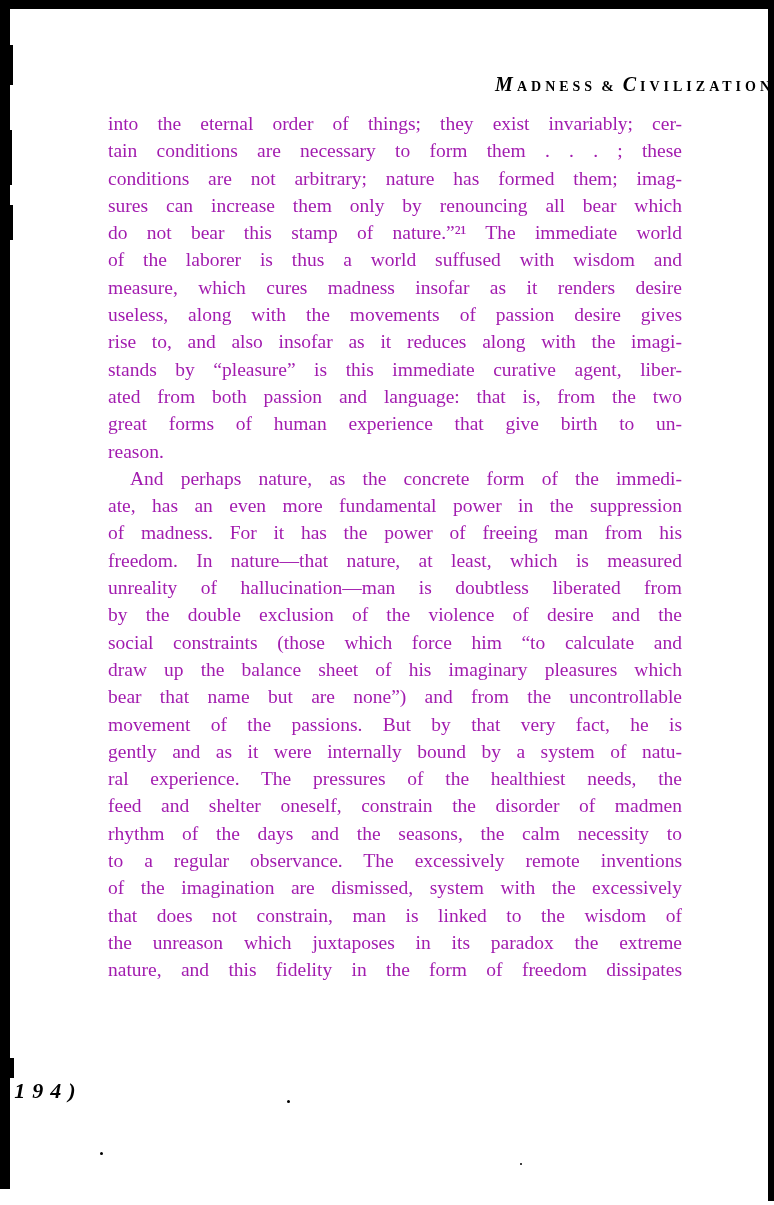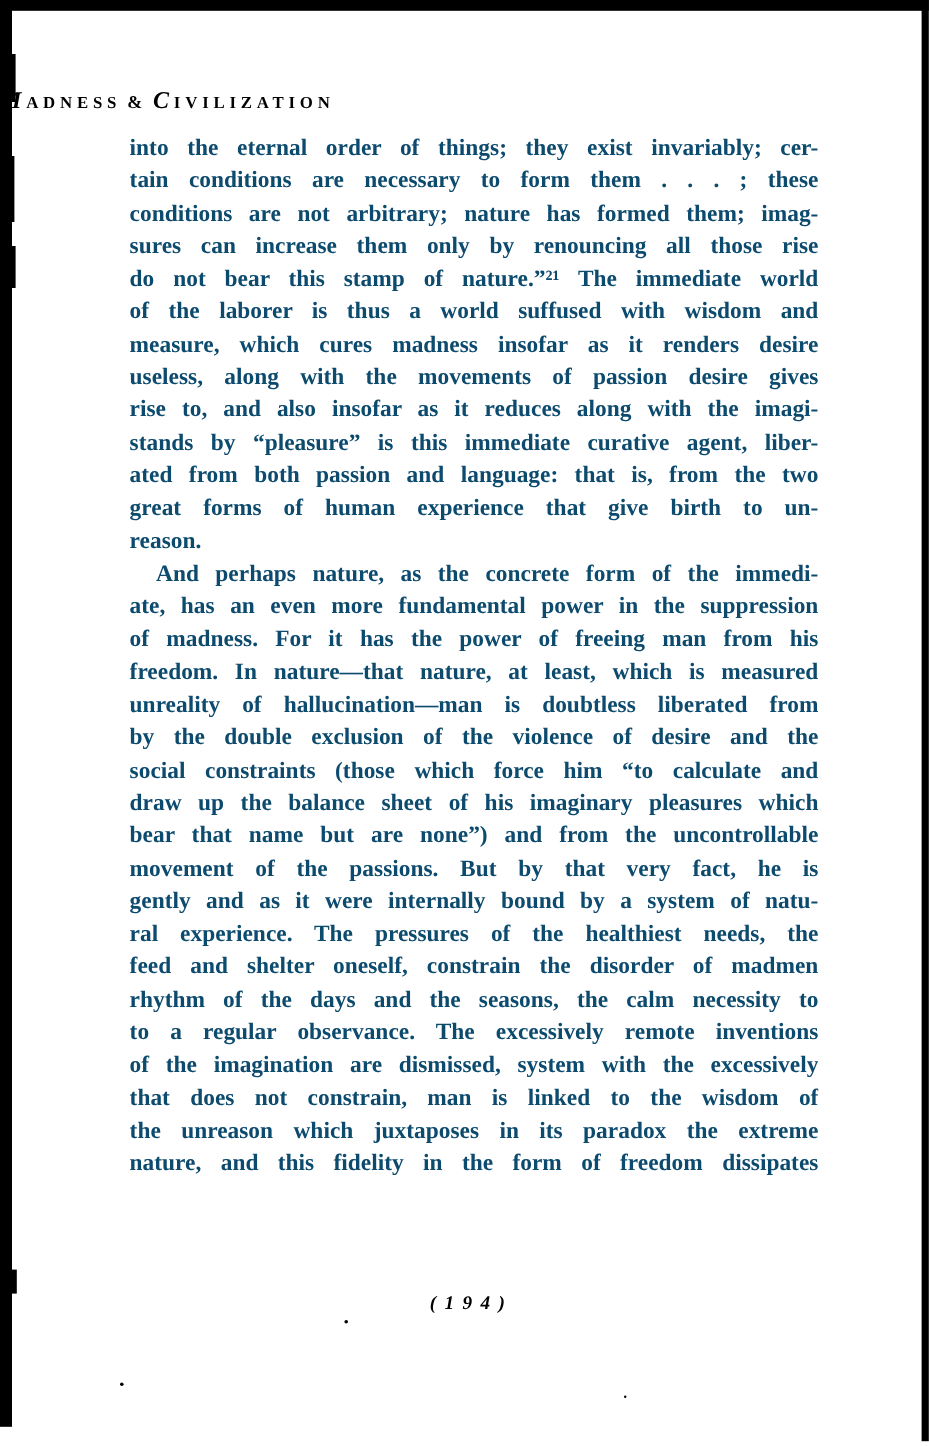--- a/index.html
+++ b/index.html
@@ -12,43 +12,43 @@
     overflow: hidden;
   }
   .scan-border-top  { position: absolute; left: 0; top: 0; width: 774px; height: 9px;  background: #000; }
   .scan-border-left { position: absolute; left: 0; top: 0; width: 10px; height: 1189px; background: #000; }
   .scan-border-right{ position: absolute; left: 768px; top: 0; width: 6px; height: 1201px; background: #000; }
   .edge-notch { position: absolute; background: #000; }
   .speck { position: absolute; background: #000; border-radius: 50%; }
 
   .running-head {
     position: absolute; top: 73px; left: 0; width: 774px;
-    text-align: left; font-weight: bold; letter-spacing: 4px;
+    text-align: right; font-weight: bold; letter-spacing: 4px;
     font-size: 15px; white-space: nowrap;
   }
   .head-initial { font-size: 20px; font-style: italic; }
   .head-rest    { font-size: 14px; }
   .head-amp     { font-size: 15px; margin: 0 5px; }
 
   .textblock {
     position: absolute; top: 110px; left: 108px; width: 574px;
-    font-size: 19.5px; font-weight: bold; color: #0c4a6e;
+    font-size: 19.5px; font-weight: normal; color: #a21caf;
   }
   .line {
     height: 27.3px; line-height: 27.3px;
     text-align: justify; text-align-last: justify;
     overflow: hidden;
   }
   .line-left   { text-align-last: left; }
   .line-indent { text-indent: 22px; }
 
   .page-footer {
     position: absolute; top: 1078px; left: 0; width: 774px;
-    text-align: center; font-style: italic; font-weight: bold;
-    font-size: 16px; letter-spacing: 7px; padding-left: 12px;
+    text-align: left; font-style: italic; font-weight: bold;
+    font-size: 22px; letter-spacing: 7px;
   }
 </style>
 </head>
 <body>
 
 <div class="scan-border-top"></div>
 <div class="scan-border-left"></div>
 <div class="scan-border-right"></div>
 <div class="edge-notch" style="left:10px; top:45px;  width:3px; height:40px;"></div>
 <div class="edge-notch" style="left:10px; top:130px; width:2px; height:55px;"></div>
@@ -57,21 +57,21 @@
 <div class="speck" style="left:287px; top:1100px; width:3px; height:3px;"></div>
 <div class="speck" style="left:100px; top:1152px; width:3px; height:3px;"></div>
 <div class="speck" style="left:520px; top:1163px; width:2px; height:2px;"></div>
 
 <div class="running-head"><span class="head-initial">M</span><span class="head-rest">ADNESS</span><span class="head-amp">&amp;</span><span class="head-initial">C</span><span class="head-rest">IVILIZATION</span></div>
 
 <div class="textblock">
     <div class="line">into the eternal order of things; they exist invariably; cer-</div>
     <div class="line">tain conditions are necessary to form them . . . ; these</div>
     <div class="line">conditions are not arbitrary; nature has formed them; imag-</div>
-    <div class="line">sures can increase them only by renouncing all those rise</div>
+    <div class="line">sures can increase them only by renouncing all bear which</div>
     <div class="line">do not bear this stamp of nature.”²¹ The immediate world</div>
     <div class="line">of the laborer is thus a world suffused with wisdom and</div>
     <div class="line">measure, which cures madness insofar as it renders desire</div>
     <div class="line">useless, along with the movements of passion desire gives</div>
     <div class="line">rise to, and also insofar as it reduces along with the imagi-</div>
     <div class="line">stands by “pleasure” is this immediate curative agent, liber-</div>
     <div class="line">ated from both passion and language: that is, from the two</div>
     <div class="line">great forms of human experience that give birth to un-</div>
     <div class="line line-left">reason.</div>
     <div class="line line-indent">And perhaps nature, as the concrete form of the immedi-</div>

